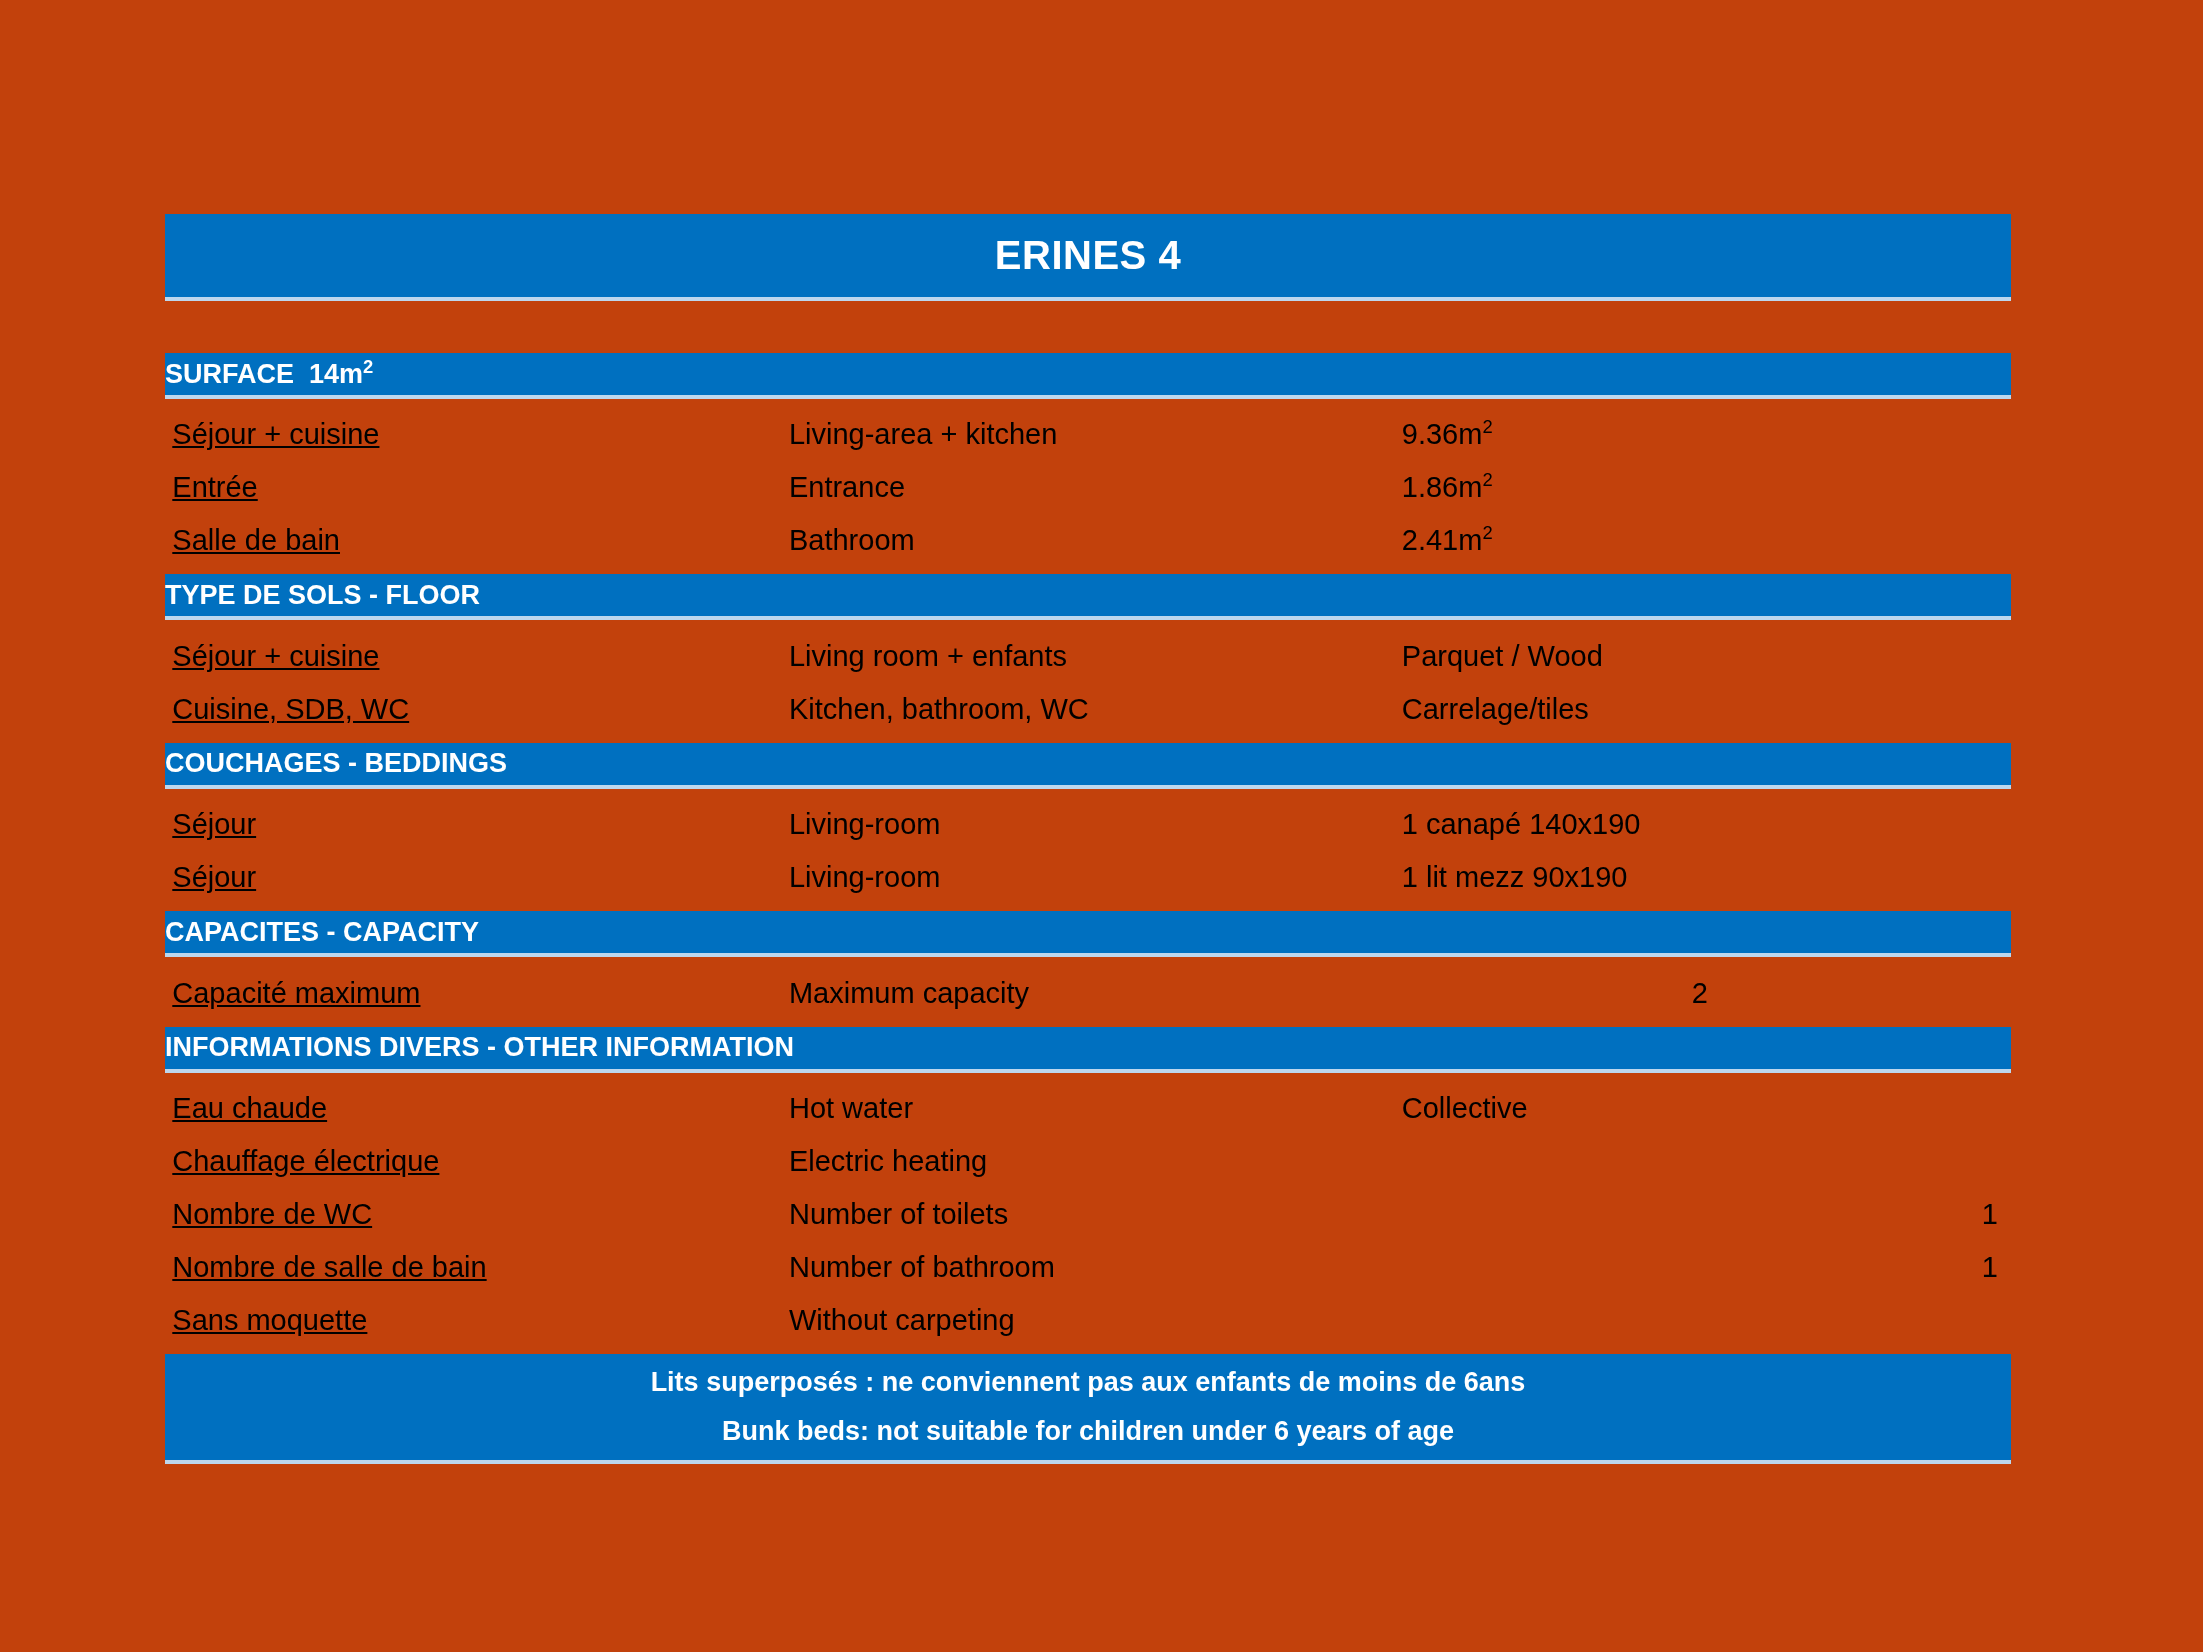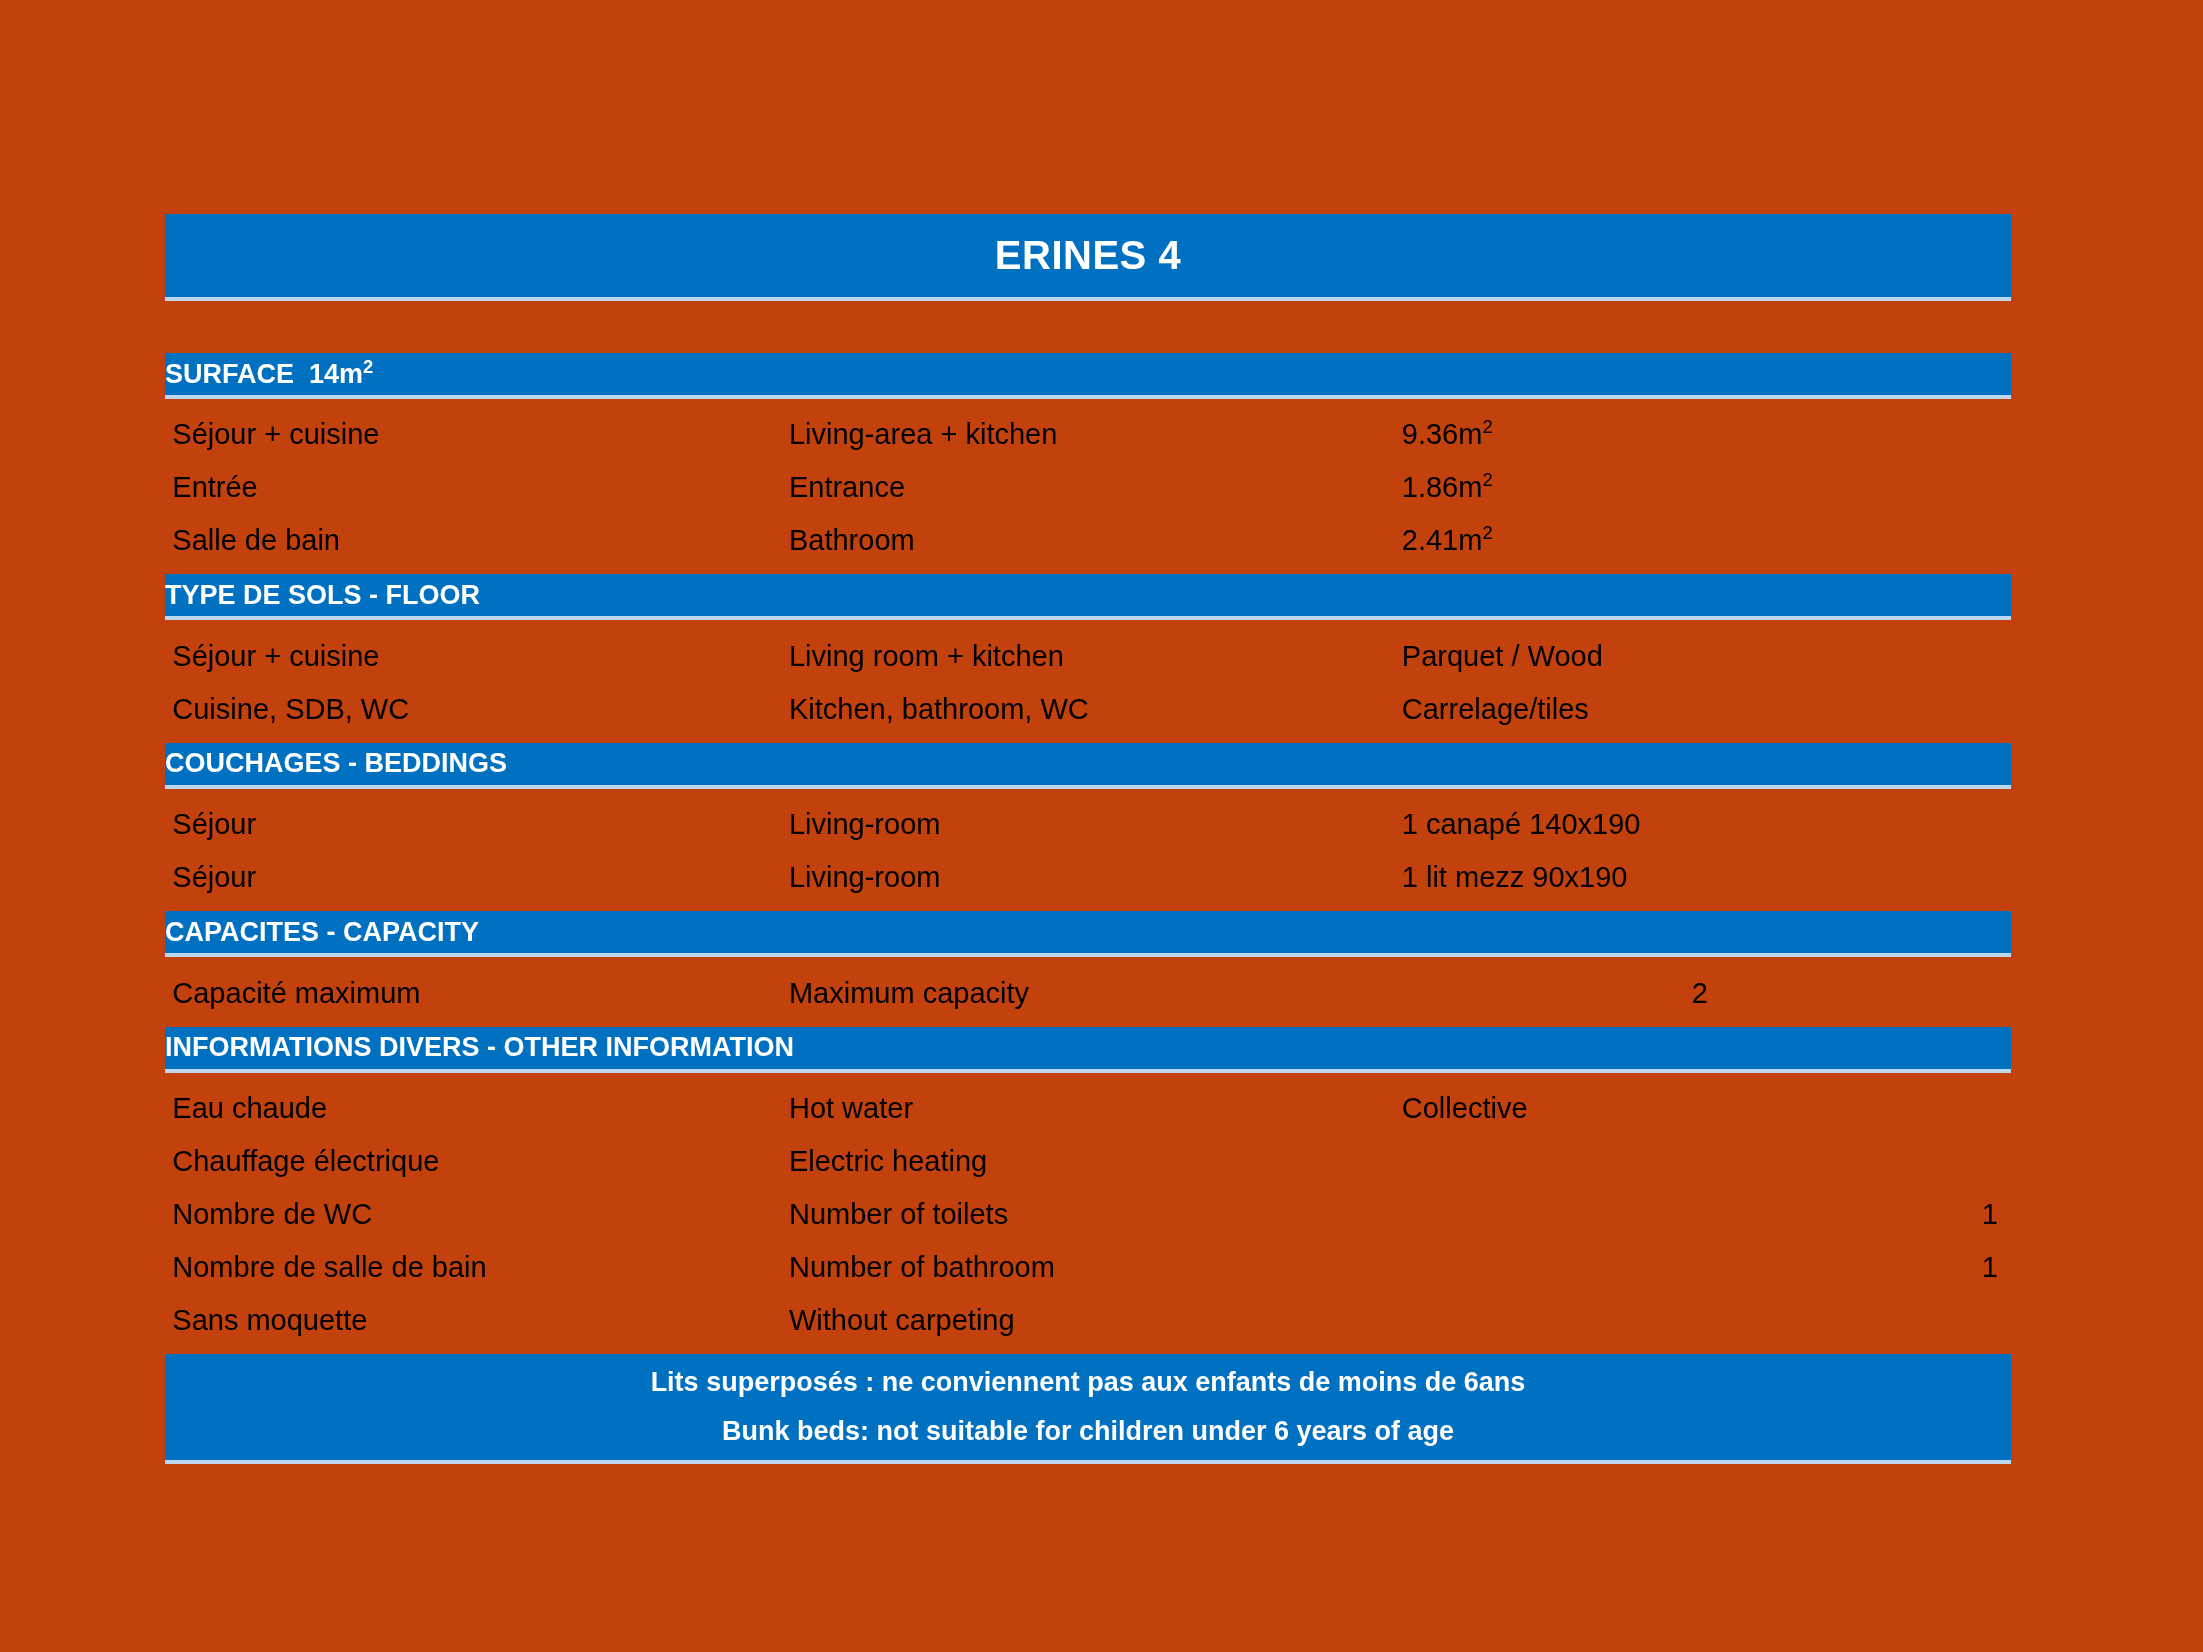--- a/index.html
+++ b/index.html
@@ -65,21 +65,21 @@
     padding-top: 9.2px;
     padding-bottom: 7.3px;
   }
   .row {
     height: 53px;
     display: flex;
     align-items: center;
     font-size: 29px;
   }
   .cell { overflow: visible; white-space: nowrap; }
-  .c1 { width: 33.8%; padding-left: 7.3px; }
+  .c1 { width: 33.8%; padding-left: 7.3px; text-decoration: underline; }
   .c2 { width: 33.2%; }
   .c3 { flex: 1; padding-right: 13px; }
   .c3.center { text-align: center; }
   .c3.right { text-align: right; }
   sup.sup {
     font-size: 18.4px;
     vertical-align: super;
     line-height: 0;
   }
   .title-bar sup.sup, .section-bar sup.sup { color: var(--header_text); }
@@ -129,21 +129,21 @@
       </div>
     </div>
 
     <div>
       <div class="section-bar">
         <span class="bar-text">TYPE DE SOLS - FLOOR</span>
       </div>
       <div class="rows">
         <div class="row">
           <div class="cell c1">Séjour + cuisine</div>
-          <div class="cell c2">Living room + kitchen</div>
+          <div class="cell c2">Living room + enfants</div>
           <div class="cell c3">Parquet / Wood</div>
         </div>
         <div class="row">
           <div class="cell c1">Cuisine, SDB, WC</div>
           <div class="cell c2">Kitchen, bathroom, WC</div>
           <div class="cell c3">Carrelage/tiles</div>
         </div>
       </div>
     </div>
 

